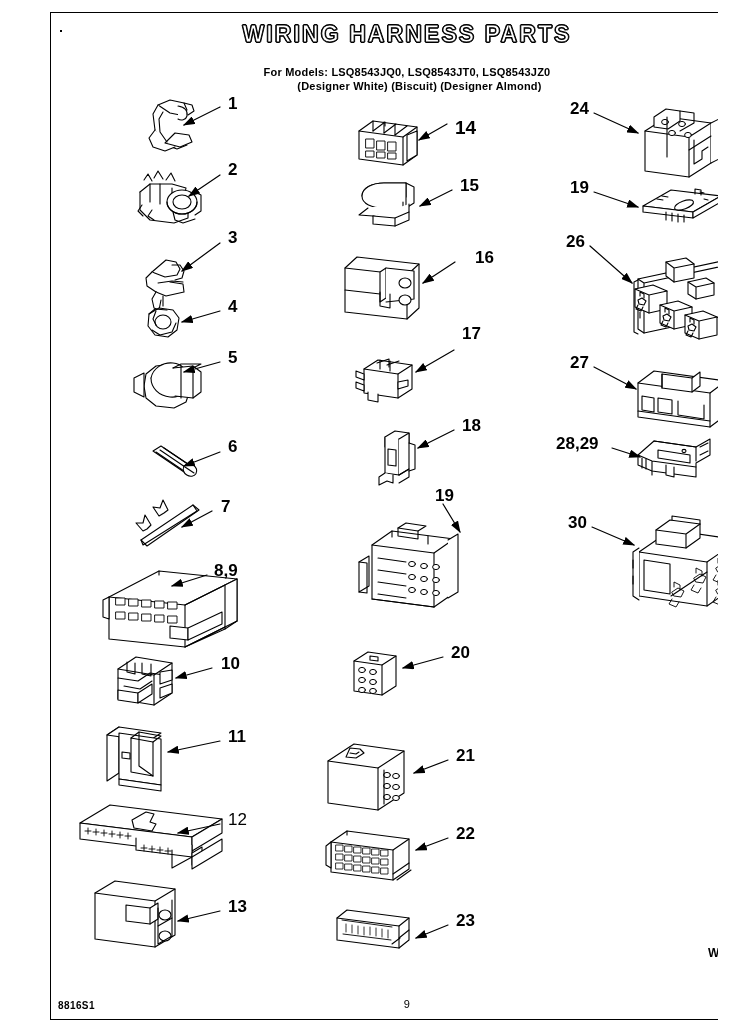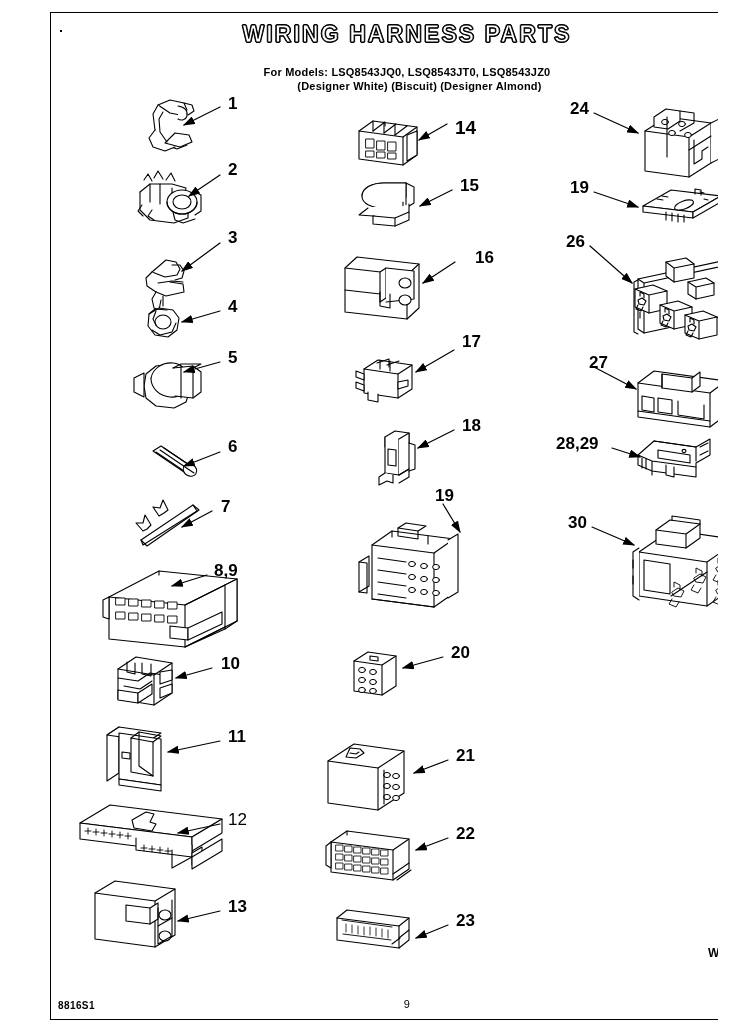--- a/index.html
+++ b/index.html
@@ -573,32 +573,32 @@
     <span class="callout" style="position:absolute;left:189px;top:497px;font-size:17px;font-weight:bold;">7</span>
     <span class="callout" style="position:absolute;left:182px;top:561px;font-size:17px;font-weight:bold;">8,9</span>
     <span class="callout" style="position:absolute;left:189px;top:654px;font-size:17px;font-weight:bold;">10</span>
     <span class="callout" style="position:absolute;left:196px;top:727px;font-size:17px;font-weight:bold;">11</span>
     <span class="callout" style="position:absolute;left:196px;top:810px;font-size:17px;font-weight:normal;">12</span>
     <span class="callout" style="position:absolute;left:196px;top:897px;font-size:17px;font-weight:bold;">13</span>
 
     <span class="callout" style="position:absolute;left:423px;top:117px;font-size:19px;font-weight:bold;">14</span>
     <span class="callout" style="position:absolute;left:428px;top:176px;font-size:17px;font-weight:bold;">15</span>
     <span class="callout" style="position:absolute;left:431px;top:248px;font-size:17px;font-weight:bold;margin-left:12px;">16</span>
-    <span class="callout" style="position:absolute;left:430px;top:332px;font-size:17px;font-weight:bold;">17</span>
+    <span class="callout" style="position:absolute;left:430px;top:324px;font-size:17px;font-weight:bold;">17</span>
     <span class="callout" style="position:absolute;left:430px;top:416px;font-size:17px;font-weight:bold;">18</span>
     <span class="callout" style="position:absolute;left:403px;top:486px;font-size:17px;font-weight:bold;">19</span>
     <span class="callout" style="position:absolute;left:419px;top:643px;font-size:17px;font-weight:bold;">20</span>
     <span class="callout" style="position:absolute;left:424px;top:746px;font-size:17px;font-weight:bold;">21</span>
     <span class="callout" style="position:absolute;left:424px;top:824px;font-size:17px;font-weight:bold;">22</span>
     <span class="callout" style="position:absolute;left:424px;top:911px;font-size:17px;font-weight:bold;">23</span>
 
     <span class="callout" style="position:absolute;left:538px;top:99px;font-size:17px;font-weight:bold;">24</span>
     <span class="callout" style="position:absolute;left:538px;top:178px;font-size:17px;font-weight:bold;">19</span>
     <span class="callout" style="position:absolute;left:534px;top:232px;font-size:17px;font-weight:bold;">26</span>
-    <span class="callout" style="position:absolute;left:538px;top:353px;font-size:17px;font-weight:bold;margin-left:19px;">27</span>
+    <span class="callout" style="position:absolute;left:538px;top:353px;font-size:17px;font-weight:bold;">27</span>
     <span class="callout" style="position:absolute;left:524px;top:434px;font-size:17px;font-weight:bold;">28,29</span>
     <span class="callout" style="position:absolute;left:536px;top:513px;font-size:17px;font-weight:bold;">30</span>
   </div>
 
   <div class="footer-text" id="footer-partno">8816S1</div>
   <div class="footer-text" id="footer-page">9</div>
   <div class="footer-text" id="footer-code">WH2G</div>
 
   <div class="corner-dot" style="left:28px;top:30px;"></div>
   <div class="corner-dot" style="left:722px;top:984px;"></div>

